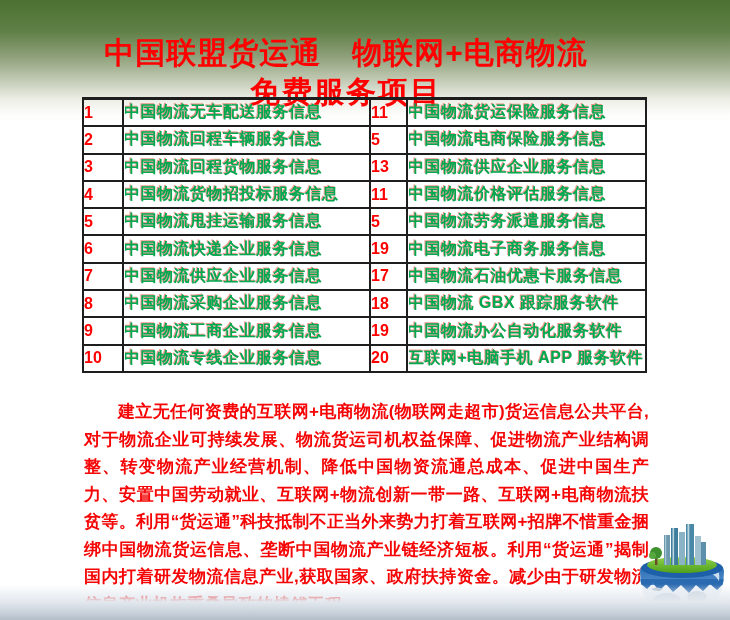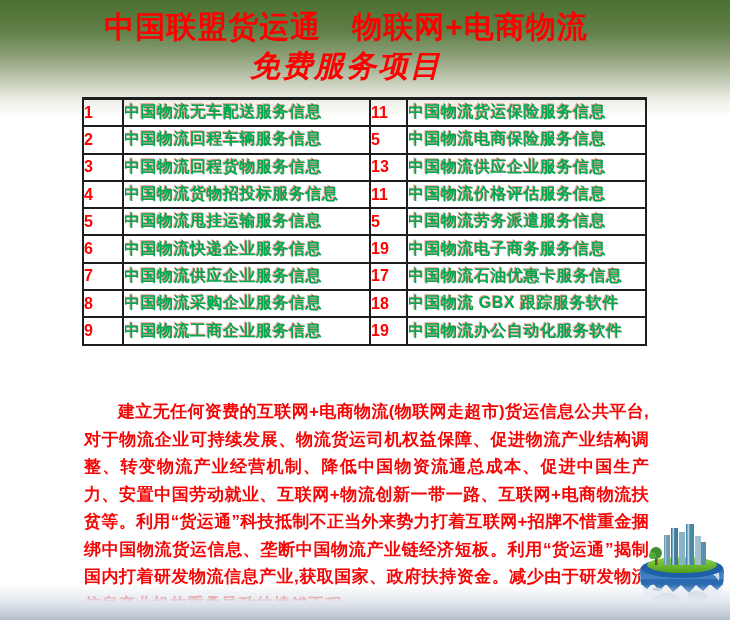--- a/index.html
+++ b/index.html
@@ -19,28 +19,28 @@
   }
   
   .bottom-band{
     position:absolute;left:0;right:0;bottom:0;height:36px;
     background:linear-gradient(180deg,
       rgba(214,222,229,0) 0%, #e3e8ee 50%, #c6cfd8 82%, #b3bec9 100%);
   }
   
   .title-block{
     width:692px;
-    padding-top:10px;
+    padding-top:36px;
     text-align:center;
     color:var(--title-red,#ff0000);
     font-weight:bold;
     line-height:1.15;
   }
   .title-line1{font-size:30px;letter-spacing:1px;}
-  .title-line2{font-size:30px;letter-spacing:2px;margin-top:4px;font-style:italic;}
+  .title-line2{font-size:30px;letter-spacing:2px;margin-top:4px;}
   
   table.services{
     position:absolute;left:82px;top:97px;
     width:563px;
     border-collapse:collapse;
     table-layout:fixed;
   }
   table.services{border:2px solid #1e1e1e;border-top:3px solid #1e1e1e;}
   table.services td{
     border:2px solid #1e1e1e;
@@ -147,20 +147,26 @@
           <td class="num">8</td>
           <td class="label">中国物流采购企业服务信息</td>
           <td class="num">18</td>
           <td class="label">中国物流 GBX 跟踪服务软件</td>
         </tr>
         <tr>
           <td class="num">9</td>
           <td class="label">中国物流工商企业服务信息</td>
           <td class="num">19</td>
           <td class="label">中国物流办公自动化服务软件</td>
+        </tr>
+        <tr>
+          <td class="num">10</td>
+          <td class="label">中国物流专线企业服务信息</td>
+          <td class="num">20</td>
+          <td class="label">互联网+电脑手机 APP 服务软件</td>
         </tr>
       </tbody>
   </table>
 
   <div class="body-paragraph">建立无任何资费的互联网+电商物流(物联网走超市)货运信息公共平台,对于物流企业可持续发展、物流货运司机权益保障、促进物流产业结构调整、转变物流产业经营机制、降低中国物资流通总成本、促进中国生产力、安置中国劳动就业、互联网+物流创新一带一路、互联网+电商物流扶贫等。利用“货运通”科技抵制不正当外来势力打着互联网+招牌不惜重金捆绑中国物流货运信息、垄断中国物流产业链经济短板。利用“货运通”揭制国内打着研发物流信息产业,获取国家、政府扶持资金。减少由于研发物流信息产业机构重叠导致的燒錢工程。</div>
 
   <svg class="globe" viewBox="0 0 102 104" xmlns="http://www.w3.org/2000/svg" aria-hidden="true">
     <defs>
       <linearGradient id="bowlBlue" x1="0" y1="0" x2="0" y2="1">
         <stop offset="0" stop-color="#1d5fa8"></stop>

